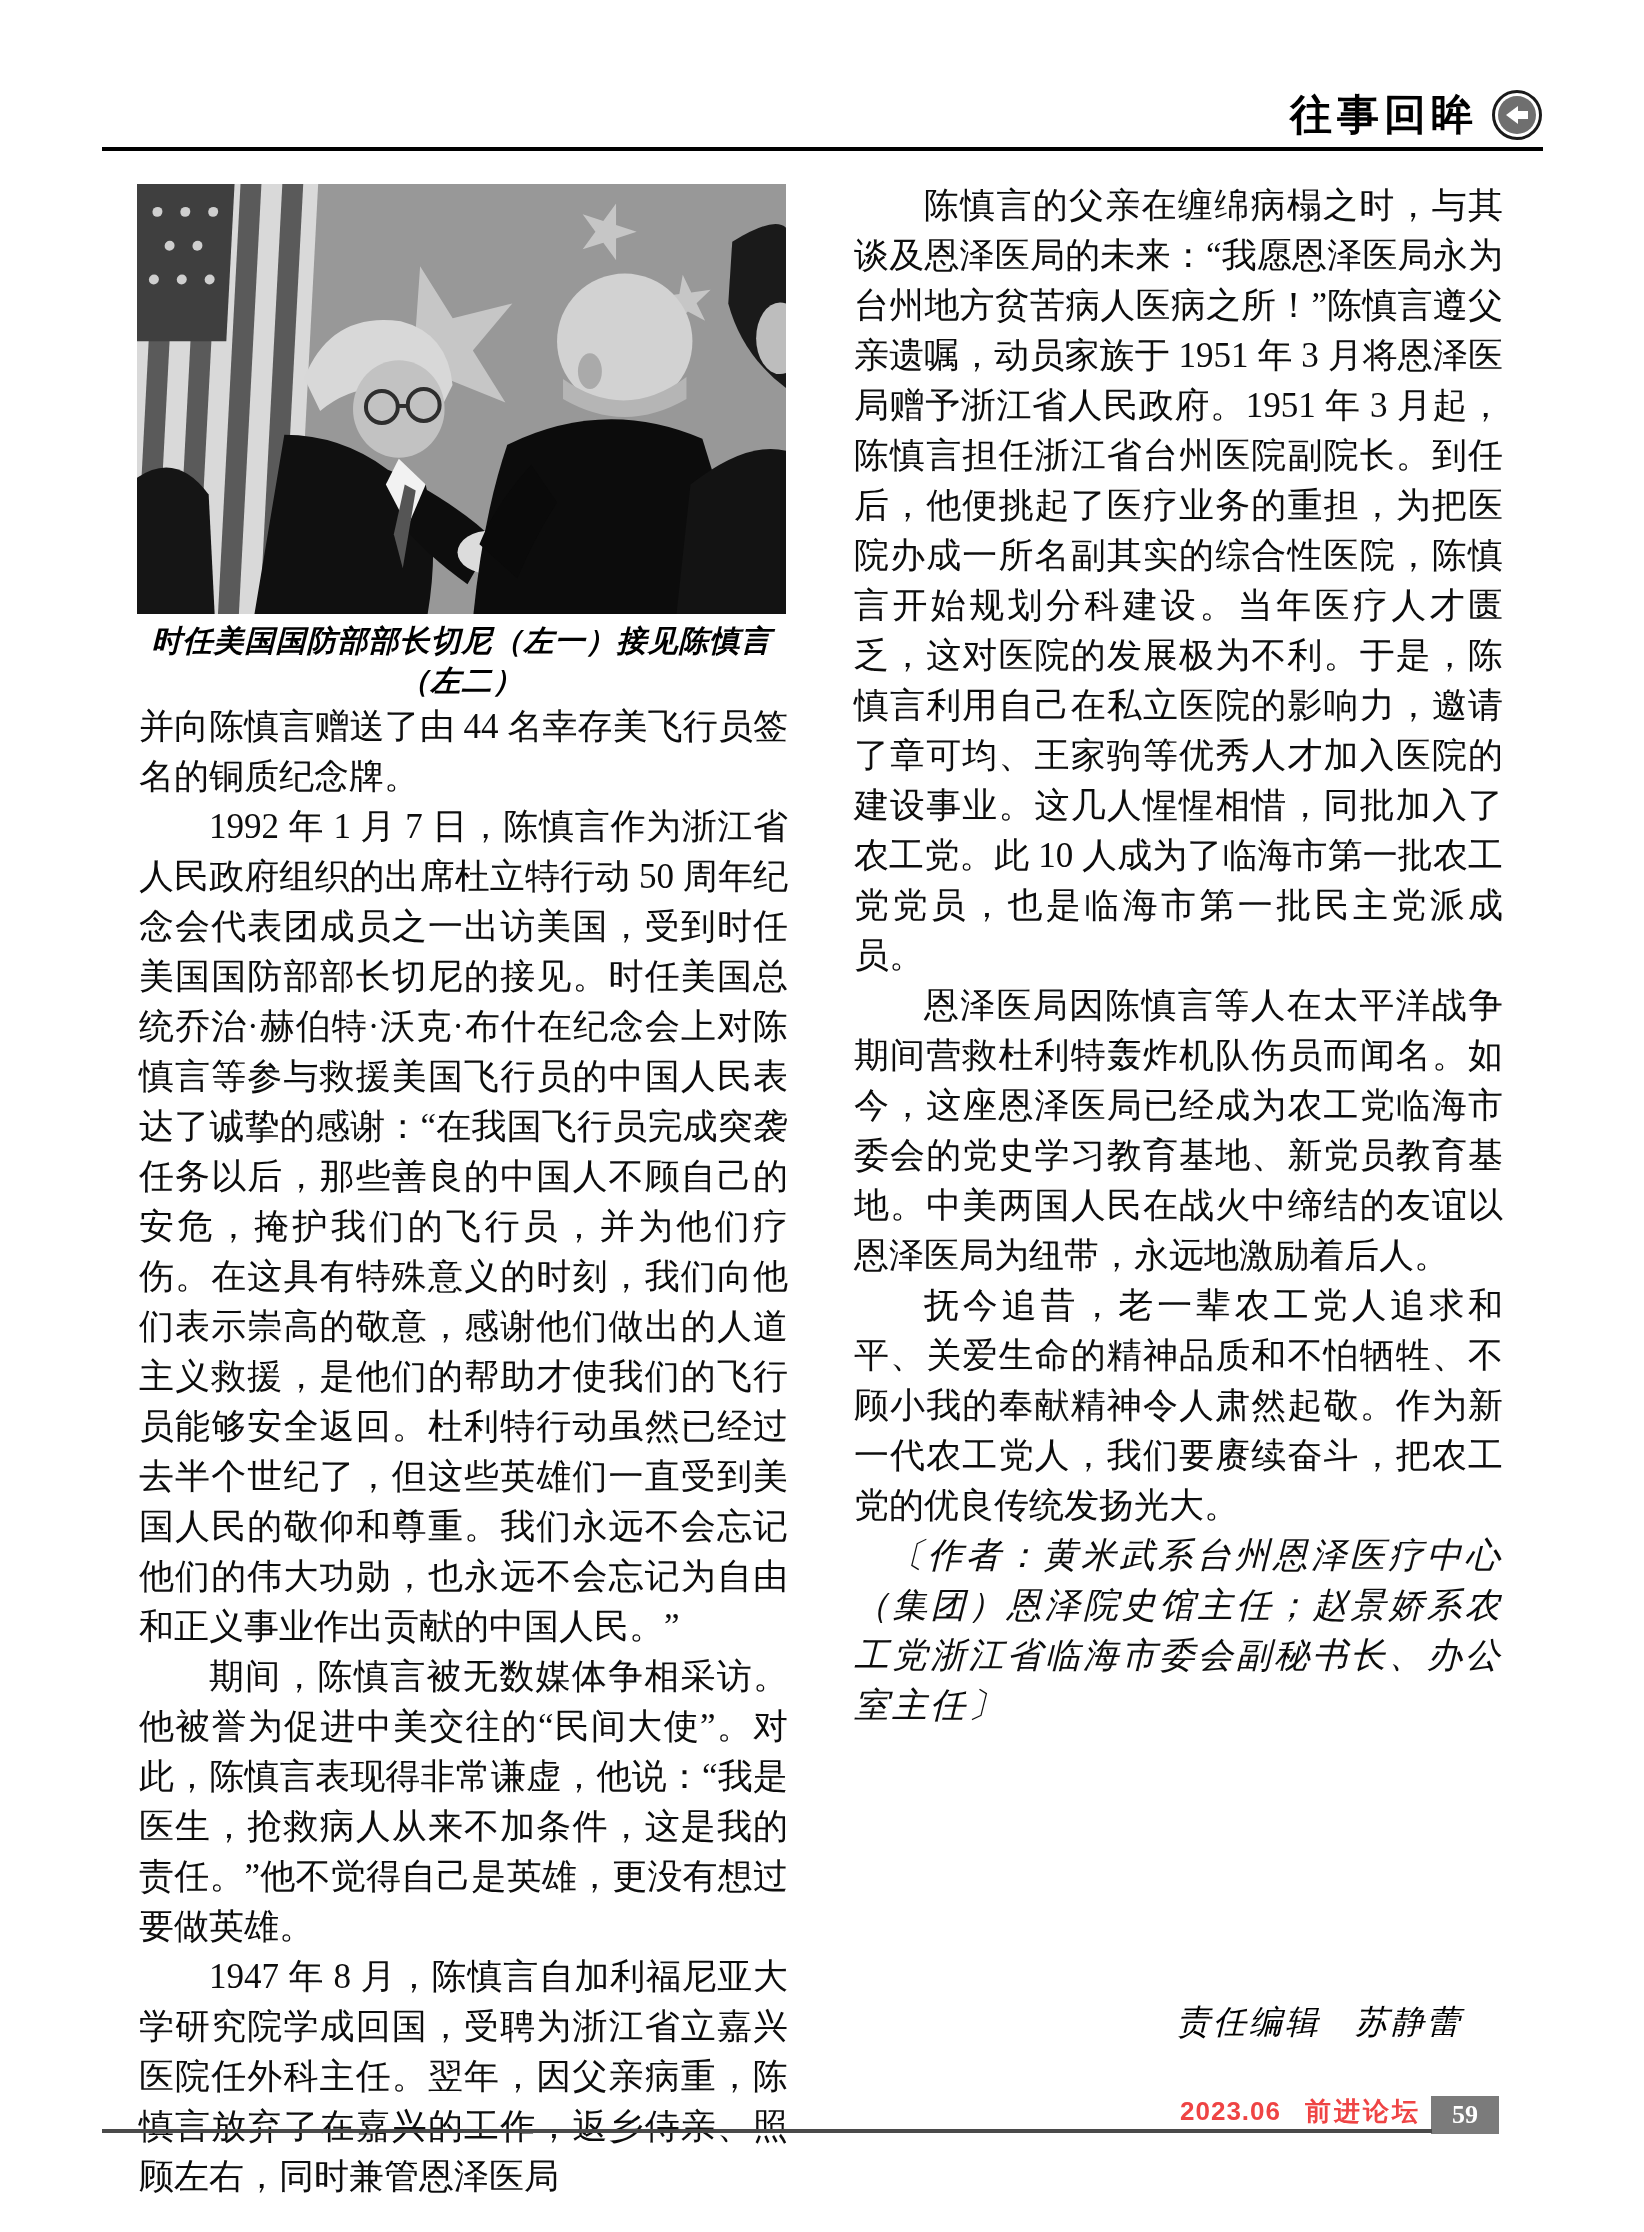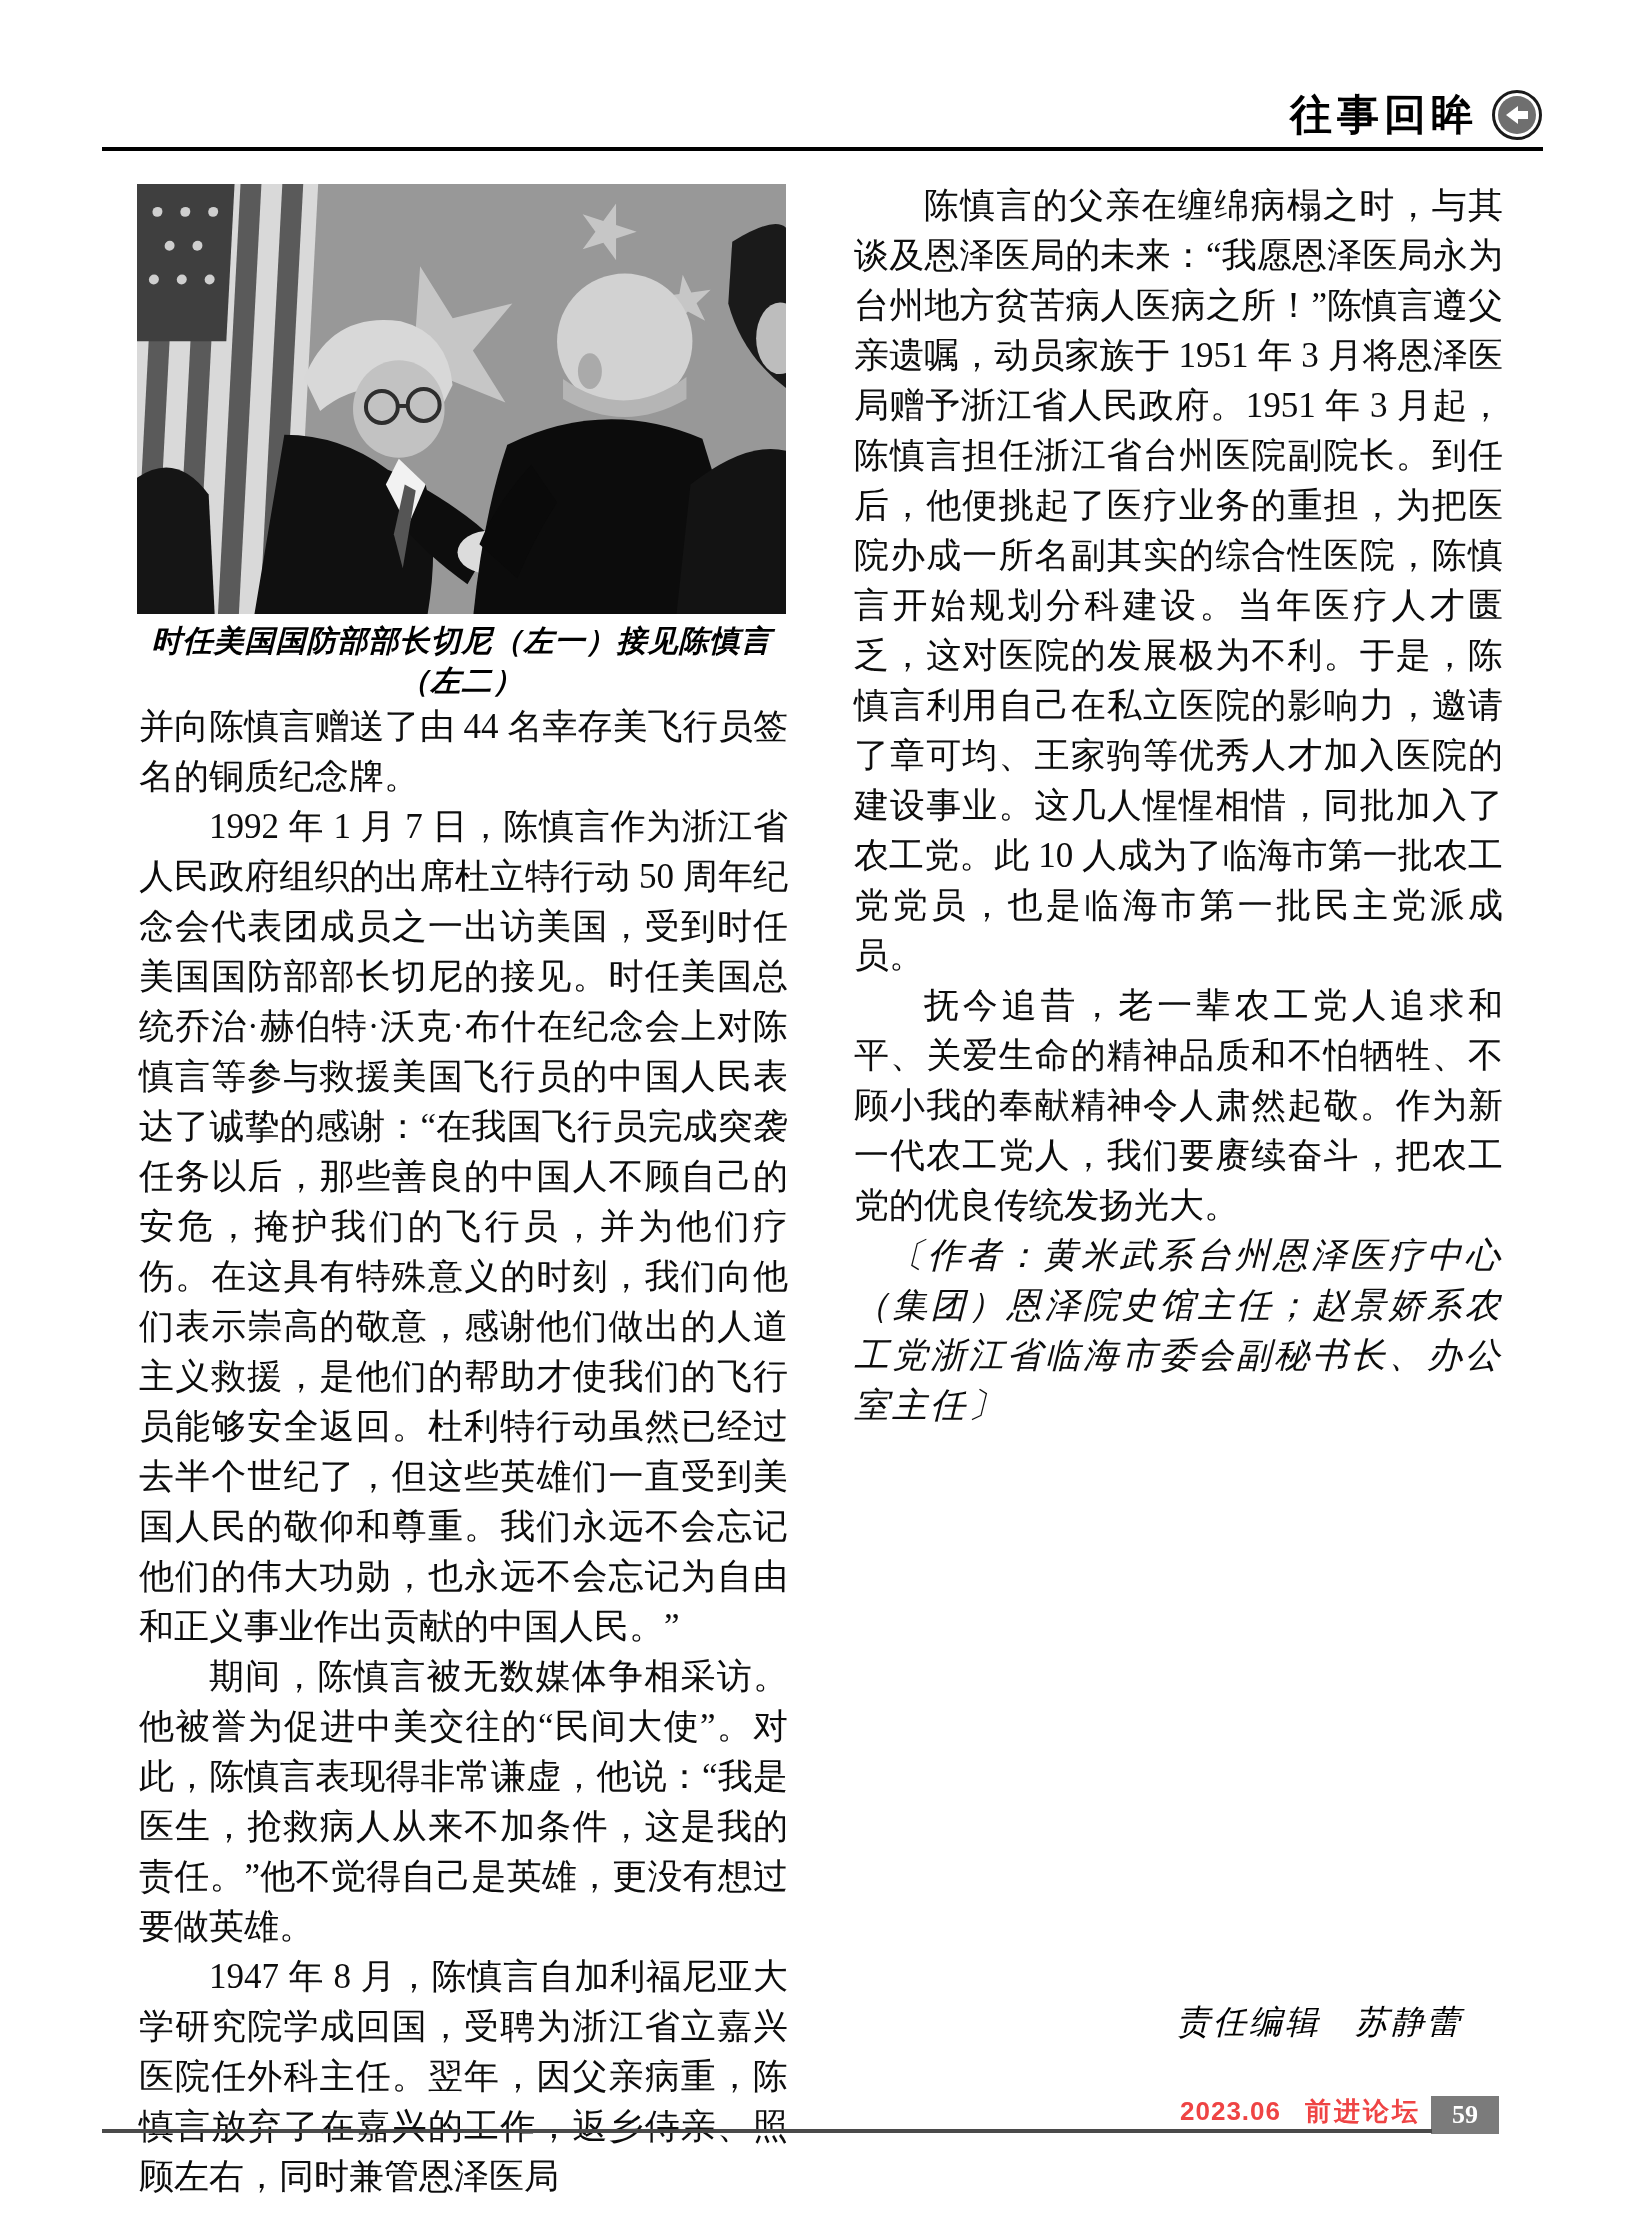--- a/index.html
+++ b/index.html
@@ -134,20 +134,21 @@
   <div class="caption">时任美国国防部部长切尼（左一）接见陈慎言（左二）</div>
 
   <div class="col col-left">
       <p class="para">并向陈慎言赠送了由 44 名幸存美飞行员签名的铜质纪念牌。</p>
       <p class="para indent">1992 年 1 月 7 日，陈慎言作为浙江省人民政府组织的出席杜立特行动 50 周年纪念会代表团成员之一出访美国，受到时任美国国防部部长切尼的接见。时任美国总统乔治·赫伯特·沃克·布什在纪念会上对陈慎言等参与救援美国飞行员的中国人民表达了诚挚的感谢：“在我国飞行员完成突袭任务以后，那些善良的中国人不顾自己的安危，掩护我们的飞行员，并为他们疗伤。在这具有特殊意义的时刻，我们向他们表示崇高的敬意，感谢他们做出的人道主义救援，是他们的帮助才使我们的飞行员能够安全返回。杜利特行动虽然已经过去半个世纪了，但这些英雄们一直受到美国人民的敬仰和尊重。我们永远不会忘记他们的伟大功勋，也永远不会忘记为自由和正义事业作出贡献的中国人民。”</p>
       <p class="para indent">期间，陈慎言被无数媒体争相采访。他被誉为促进中美交往的“民间大使”。对此，陈慎言表现得非常谦虚，他说：“我是医生，抢救病人从来不加条件，这是我的责任。”他不觉得自己是英雄，更没有想过要做英雄。</p>
       <p class="para indent">1947 年 8 月，陈慎言自加利福尼亚大学研究院学成回国，受聘为浙江省立嘉兴医院任外科主任。翌年，因父亲病重，陈慎言放弃了在嘉兴的工作，返乡侍亲、照顾左右，同时兼管恩泽医局</p>
     </div>
   <div class="col col-right">
       <p class="para indent">陈慎言的父亲在缠绵病榻之时，与其谈及恩泽医局的未来：“我愿恩泽医局永为台州地方贫苦病人医病之所！”陈慎言遵父亲遗嘱，动员家族于 1951 年 3 月将恩泽医局赠予浙江省人民政府。1951 年 3 月起，陈慎言担任浙江省台州医院副院长。到任后，他便挑起了医疗业务的重担，为把医院办成一所名副其实的综合性医院，陈慎言开始规划分科建设。当年医疗人才匮乏，这对医院的发展极为不利。于是，陈慎言利用自己在私立医院的影响力，邀请了章可均、王家驹等优秀人才加入医院的建设事业。这几人惺惺相惜，同批加入了农工党。此 10 人成为了临海市第一批农工党党员，也是临海市第一批民主党派成员。</p>
+      <p class="para indent">恩泽医局因陈慎言等人在太平洋战争期间营救杜利特轰炸机队伤员而闻名。如今，这座恩泽医局已经成为农工党临海市委会的党史学习教育基地、新党员教育基地。中美两国人民在战火中缔结的友谊以恩泽医局为纽带，永远地激励着后人。</p>
       <p class="para indent">抚今追昔，老一辈农工党人追求和平、关爱生命的精神品质和不怕牺牲、不顾小我的奉献精神令人肃然起敬。作为新一代农工党人，我们要赓续奋斗，把农工党的优良传统发扬光大。</p>
       <p class="para author-note">〔作者：黄米武系台州恩泽医疗中心（集团）恩泽院史馆主任；赵景娇系农工党浙江省临海市委会副秘书长、办公室主任〕</p>
     </div>
 
   <div class="editor-line">
     <span>责任编辑</span><span class="editor-name">苏静蕾</span>
   </div>
 
   <div class="footer-text">
     <span>2023.06</span><span class="footer-journal">前进论坛</span>

